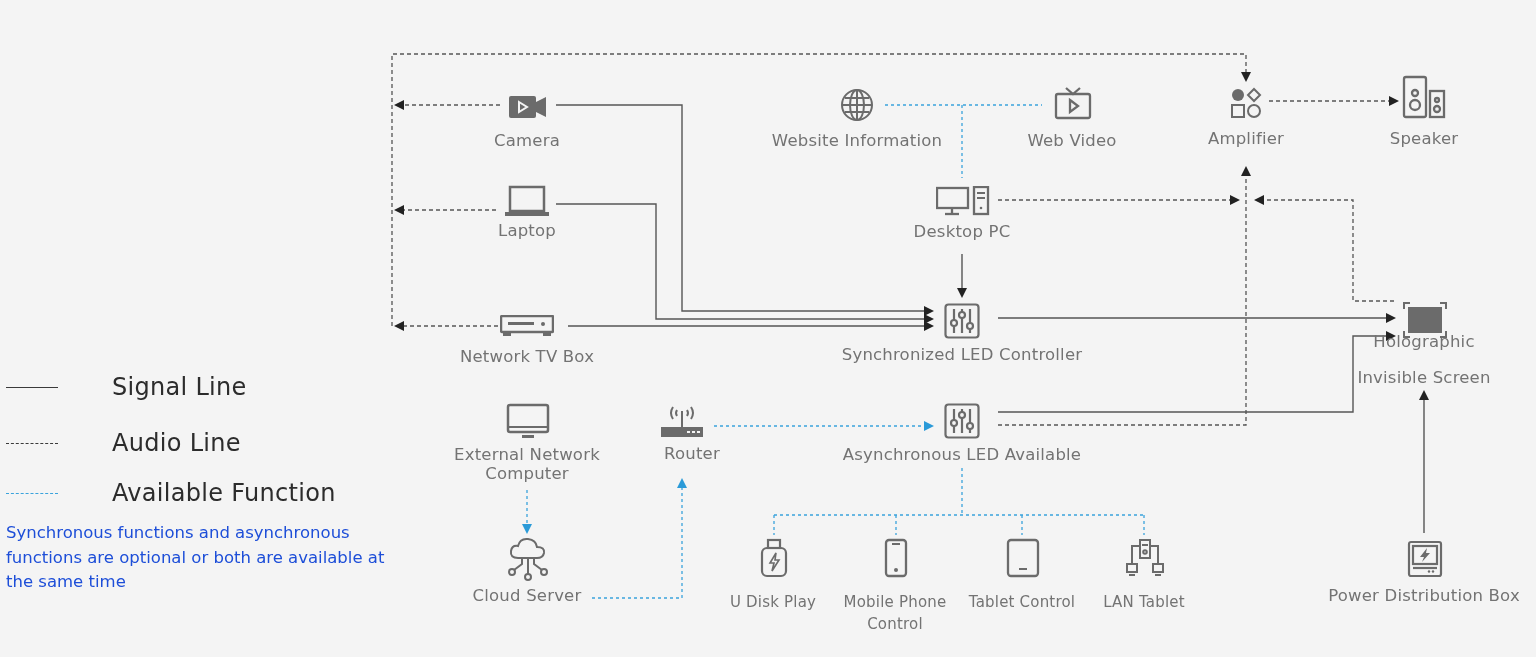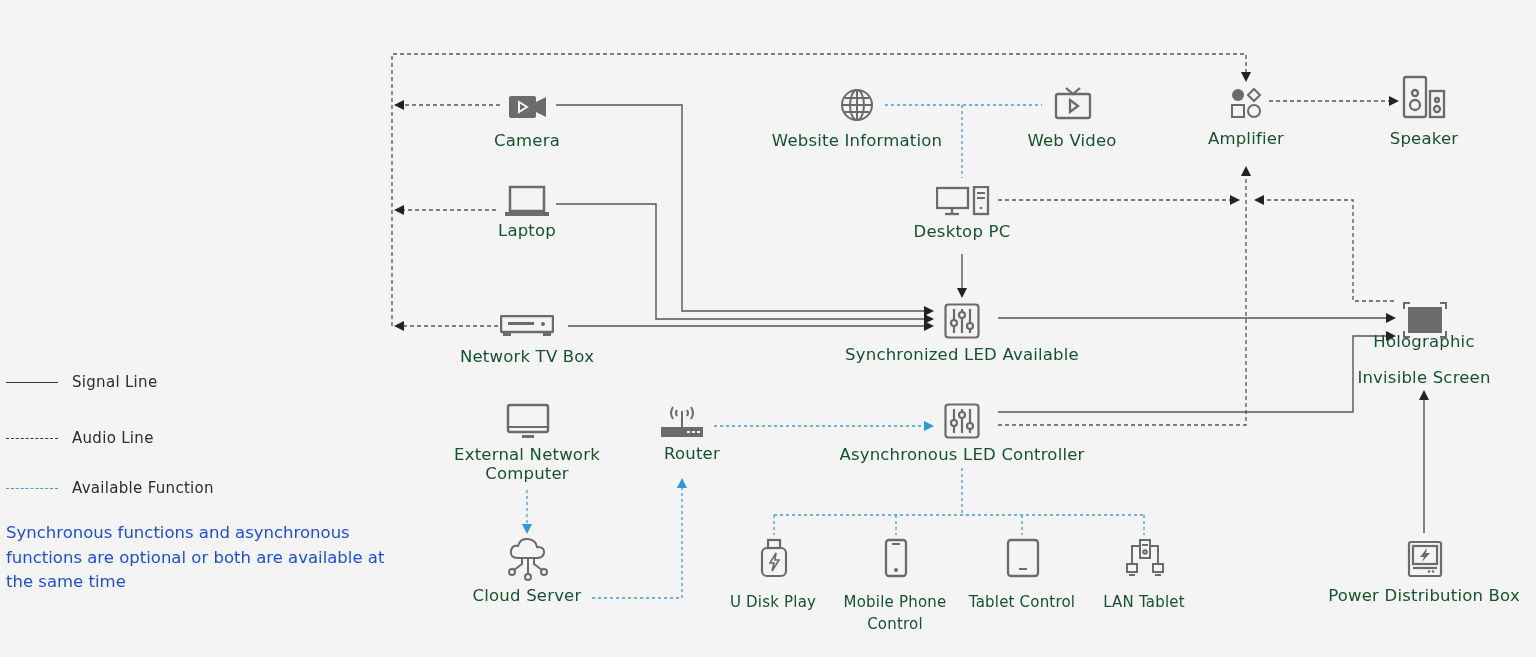--- a/index.html
+++ b/index.html
@@ -1,24 +1,24 @@
 <!DOCTYPE html>
 <html><head>
 <meta charset="utf-8">
 <style>
   html, body { margin:0; padding:0; }
   body { width:1536px; height:657px; background:#f4f4f4; position:relative; overflow:hidden;
          font-family:"DejaVu Sans", sans-serif; color:#3a3a3a; }
   svg.wires { position:absolute; left:0; top:0; }
-  .lbl { position:absolute; font-size:16.5px; color:#14532d; text-align:center; white-space:nowrap; transform:translateX(-50%); line-height:19px; letter-spacing:0.2px; }
+  .lbl { position:absolute; font-size:16.5px; color:#737373; text-align:center; white-space:nowrap; transform:translateX(-50%); line-height:19px; letter-spacing:0.2px; }
   .lbl.sm { font-size:15px; line-height:22px;margin-top:8px; }
   .icon { position:absolute; }
   .legend-row { position:absolute; left:6px; display:flex; align-items:center; }
   .legend-row .sw { width:52px; height:0; margin-right:14px; }
-  .legend-row .txt { font-size:15px; color:#2c2c2c; letter-spacing:0.3px; }
+  .legend-row .txt { font-size:24px; color:#2c2c2c; letter-spacing:0.3px;margin-left:40px; }
   .note { position:absolute; left:6px; top:521px; font-size:16.5px; line-height:24.5px; color:#1d4ed8; width:400px; }
 </style>
 </head>
 <body>
 
 <svg class="wires" width="1536" height="657">
   <defs>
     <marker id="ab" markerWidth="10" markerHeight="10" refX="8" refY="5" orient="auto" markerUnits="userSpaceOnUse">
       <path d="M0,0 L10,5 L0,10 z" fill="#222"></path>
     </marker>
@@ -235,22 +235,22 @@
   <circle cx="22" cy="31.5" r="1.2" fill="#6b6b6b"></circle>
     <circle cx="26" cy="31.5" r="1.2" fill="#6b6b6b"></circle>
 </svg>
 
 <div class="lbl" style="left:527px;top:131px">Camera</div>
 <div class="lbl" style="left:527px;top:221px">Laptop</div>
 <div class="lbl" style="left:527px;top:347px">Network TV Box</div>
 <div class="lbl" style="left:857px;top:131px">Website Information</div>
 <div class="lbl" style="left:1072px;top:131px">Web Video</div>
 <div class="lbl" style="left:962px;top:222px">Desktop PC</div>
-<div class="lbl" style="left:962px;top:345px">Synchronized LED Available</div>
-<div class="lbl" style="left:962px;top:445px">Asynchronous LED Controller</div>
+<div class="lbl" style="left:962px;top:345px">Synchronized LED Controller</div>
+<div class="lbl" style="left:962px;top:445px">Asynchronous LED Available</div>
 <div class="lbl" style="left:1246px;top:129px">Amplifier</div>
 <div class="lbl" style="left:1424px;top:129px">Speaker</div>
 <div class="lbl" style="left:1424px;top:332px">Holographic</div>
 <div class="lbl" style="left:1424px;top:368px">Invisible Screen</div>
 <div class="lbl" style="left:527px;top:445px">External Network</div>
 <div class="lbl" style="left:527px;top:464px">Computer</div>
 <div class="lbl" style="left:692px;top:444px">Router</div>
 <div class="lbl" style="left:527px;top:586px">Cloud Server</div>
 <div class="lbl sm" style="left:773px;top:583px">U Disk Play</div>
 <div class="lbl sm" style="left:895px;top:583px">Mobile Phone</div>

